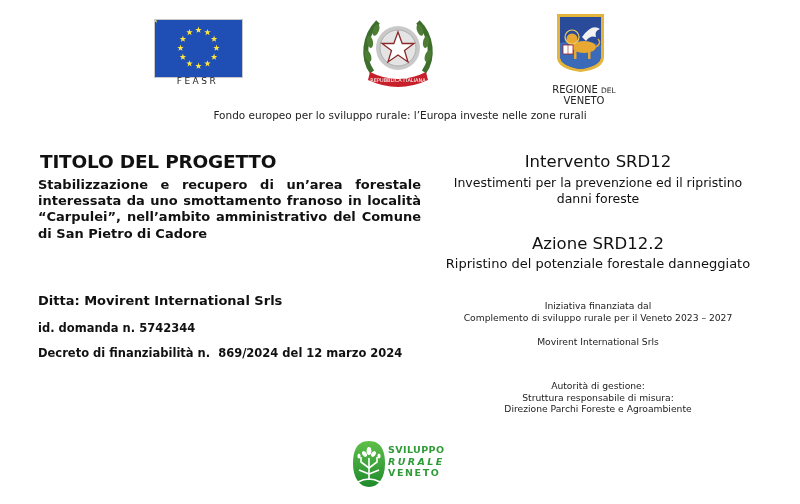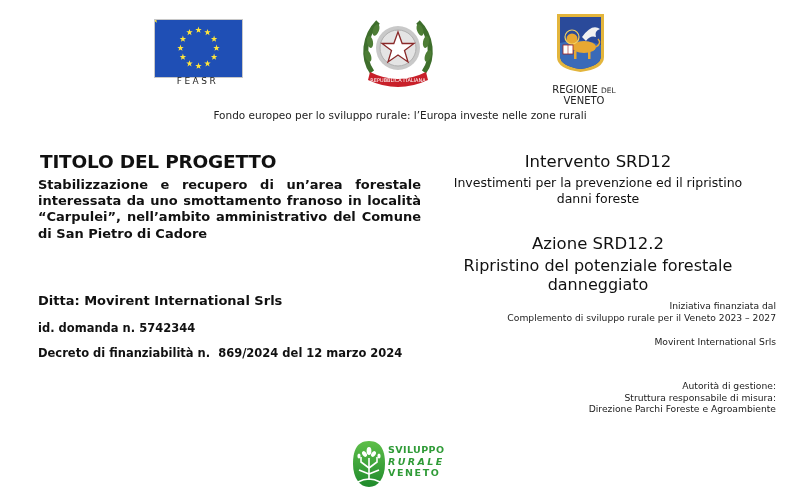--- a/index.html
+++ b/index.html
@@ -28,22 +28,22 @@
   #project-desc .last { text-align-last:justify; }
   #company { left:38px; top:293px; font-size:13px; font-weight:bold; }
   #domanda { left:38px; top:321px; font-size:11.5px; font-weight:bold; }
   #decreto { left:38px; top:346px; font-size:11.5px; font-weight:bold; }
 
   
   .rc { left:420px; width:356px; text-align:center; }
   #interv-title { top:152px; font-size:16.5px; }
   #interv-desc { top:175px; font-size:12.5px; line-height:16px; }
   #azione-title { top:234px; font-size:16.5px; }
-  #azione-desc { top:256px; font-size:16px; }
-  .small-block { font-size:9.2px; line-height:11.5px; color:#222;text-align:right; }
+  #azione-desc { top:256px; font-size:13px; }
+  .small-block { font-size:9.2px; line-height:11.5px; color:#222; }
   #financing { top:300px; }
   #info-org { top:336px; }
   #authority { top:380px; }
 
   
   #srv-logo { left:352px; top:440px; width:88px; height:48px; }
   #srv-text { left:388px; top:444px; font-size:9.5px; font-weight:bold; color:#2f9b37; line-height:11.5px; letter-spacing:0.4px; }
 </style>
 </head>
 <body>

